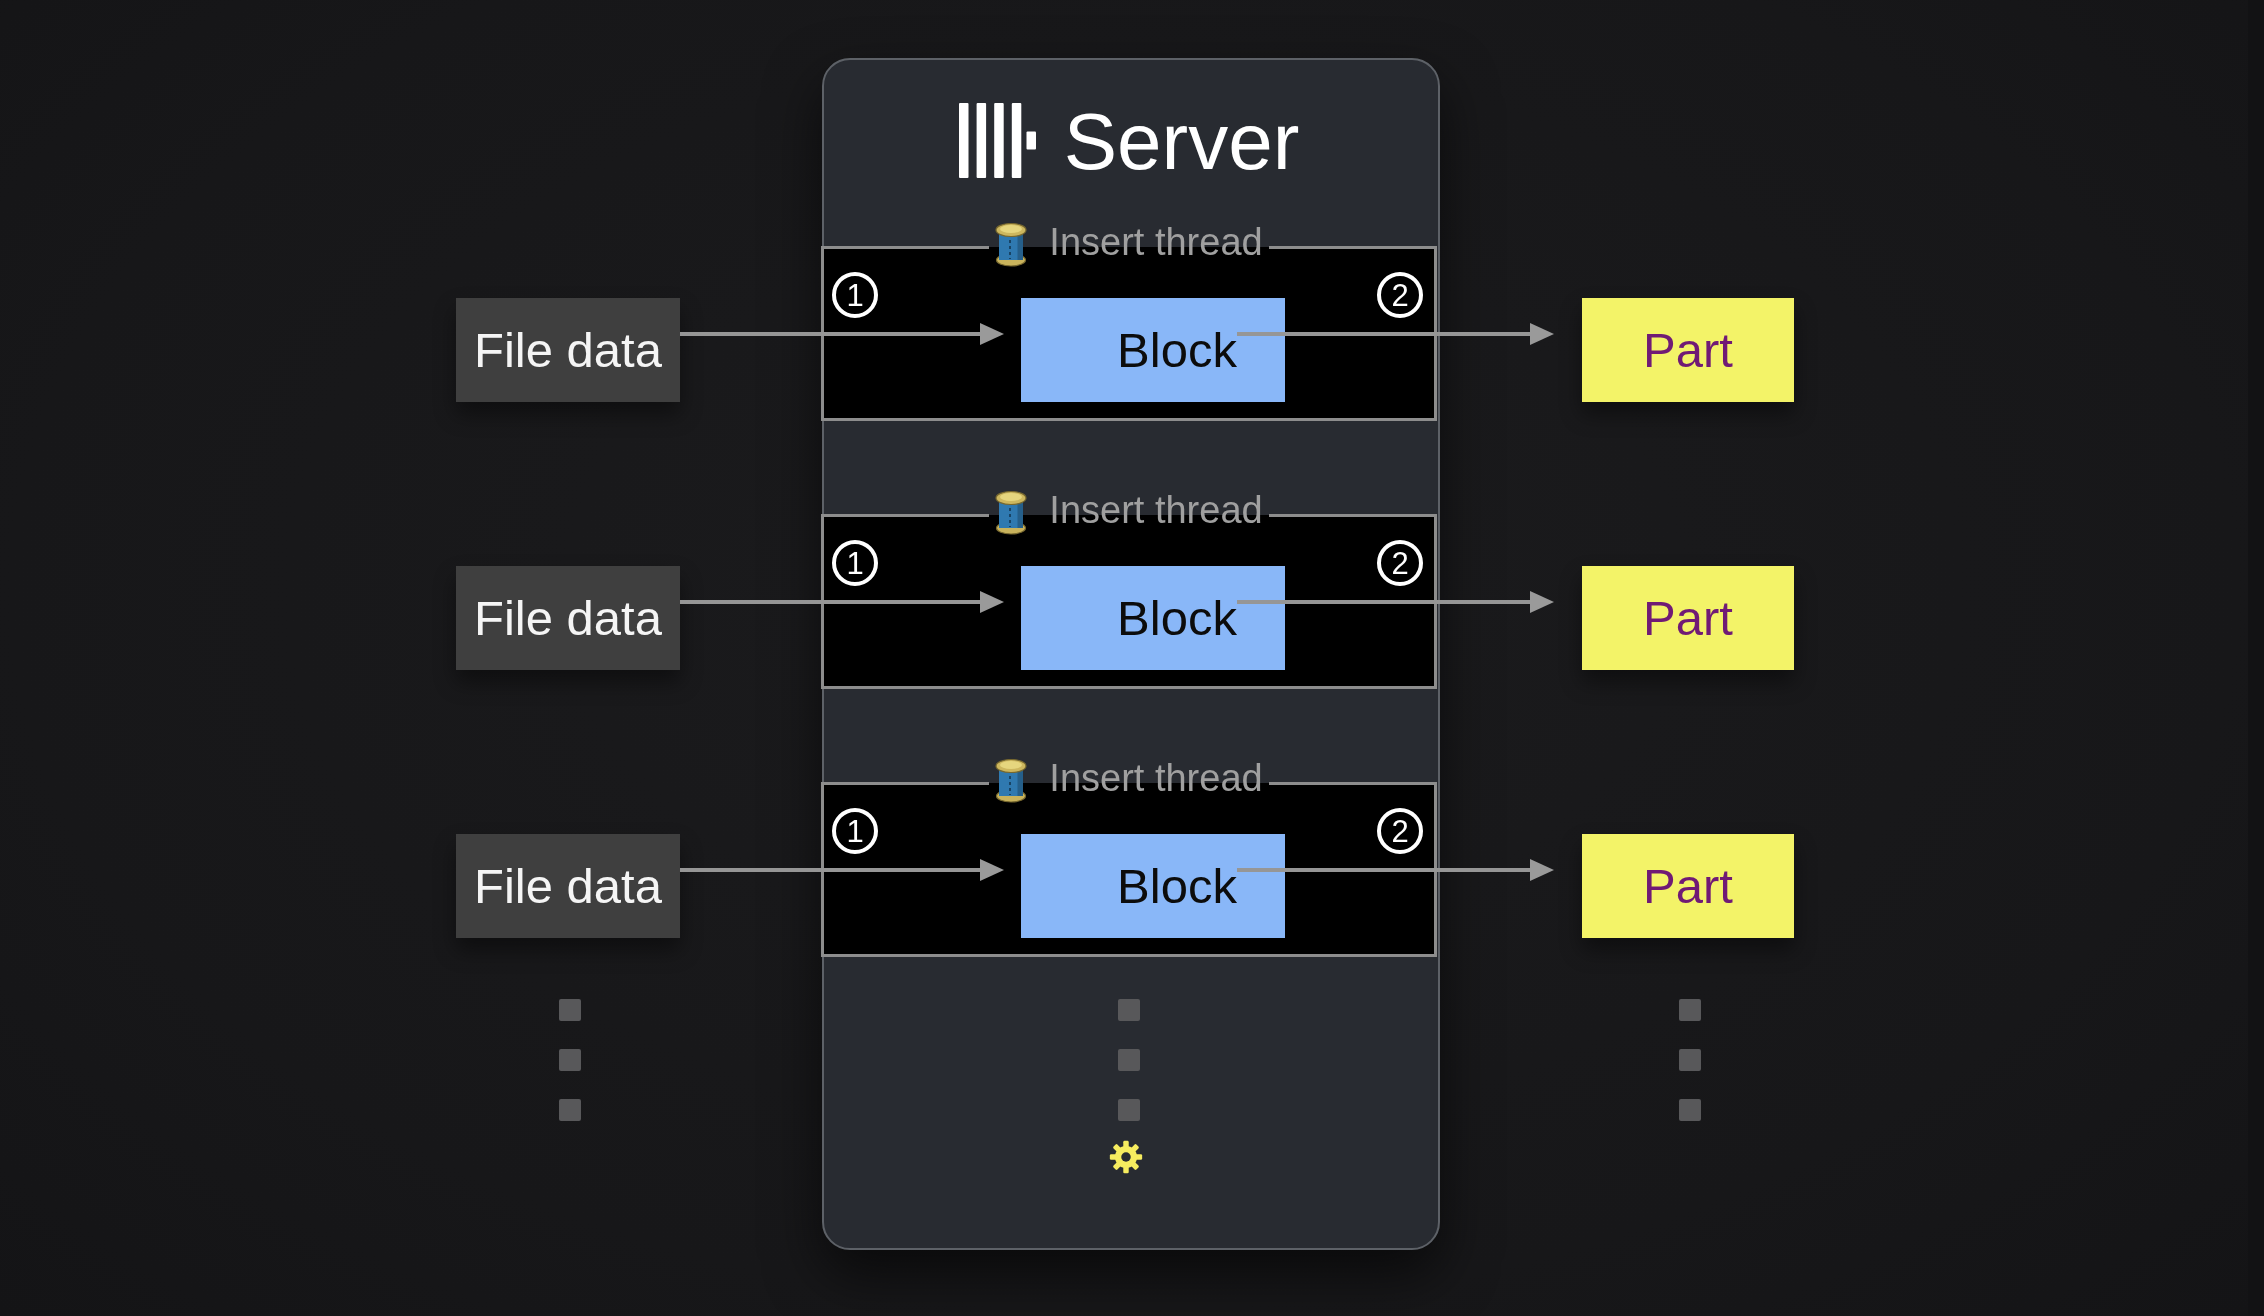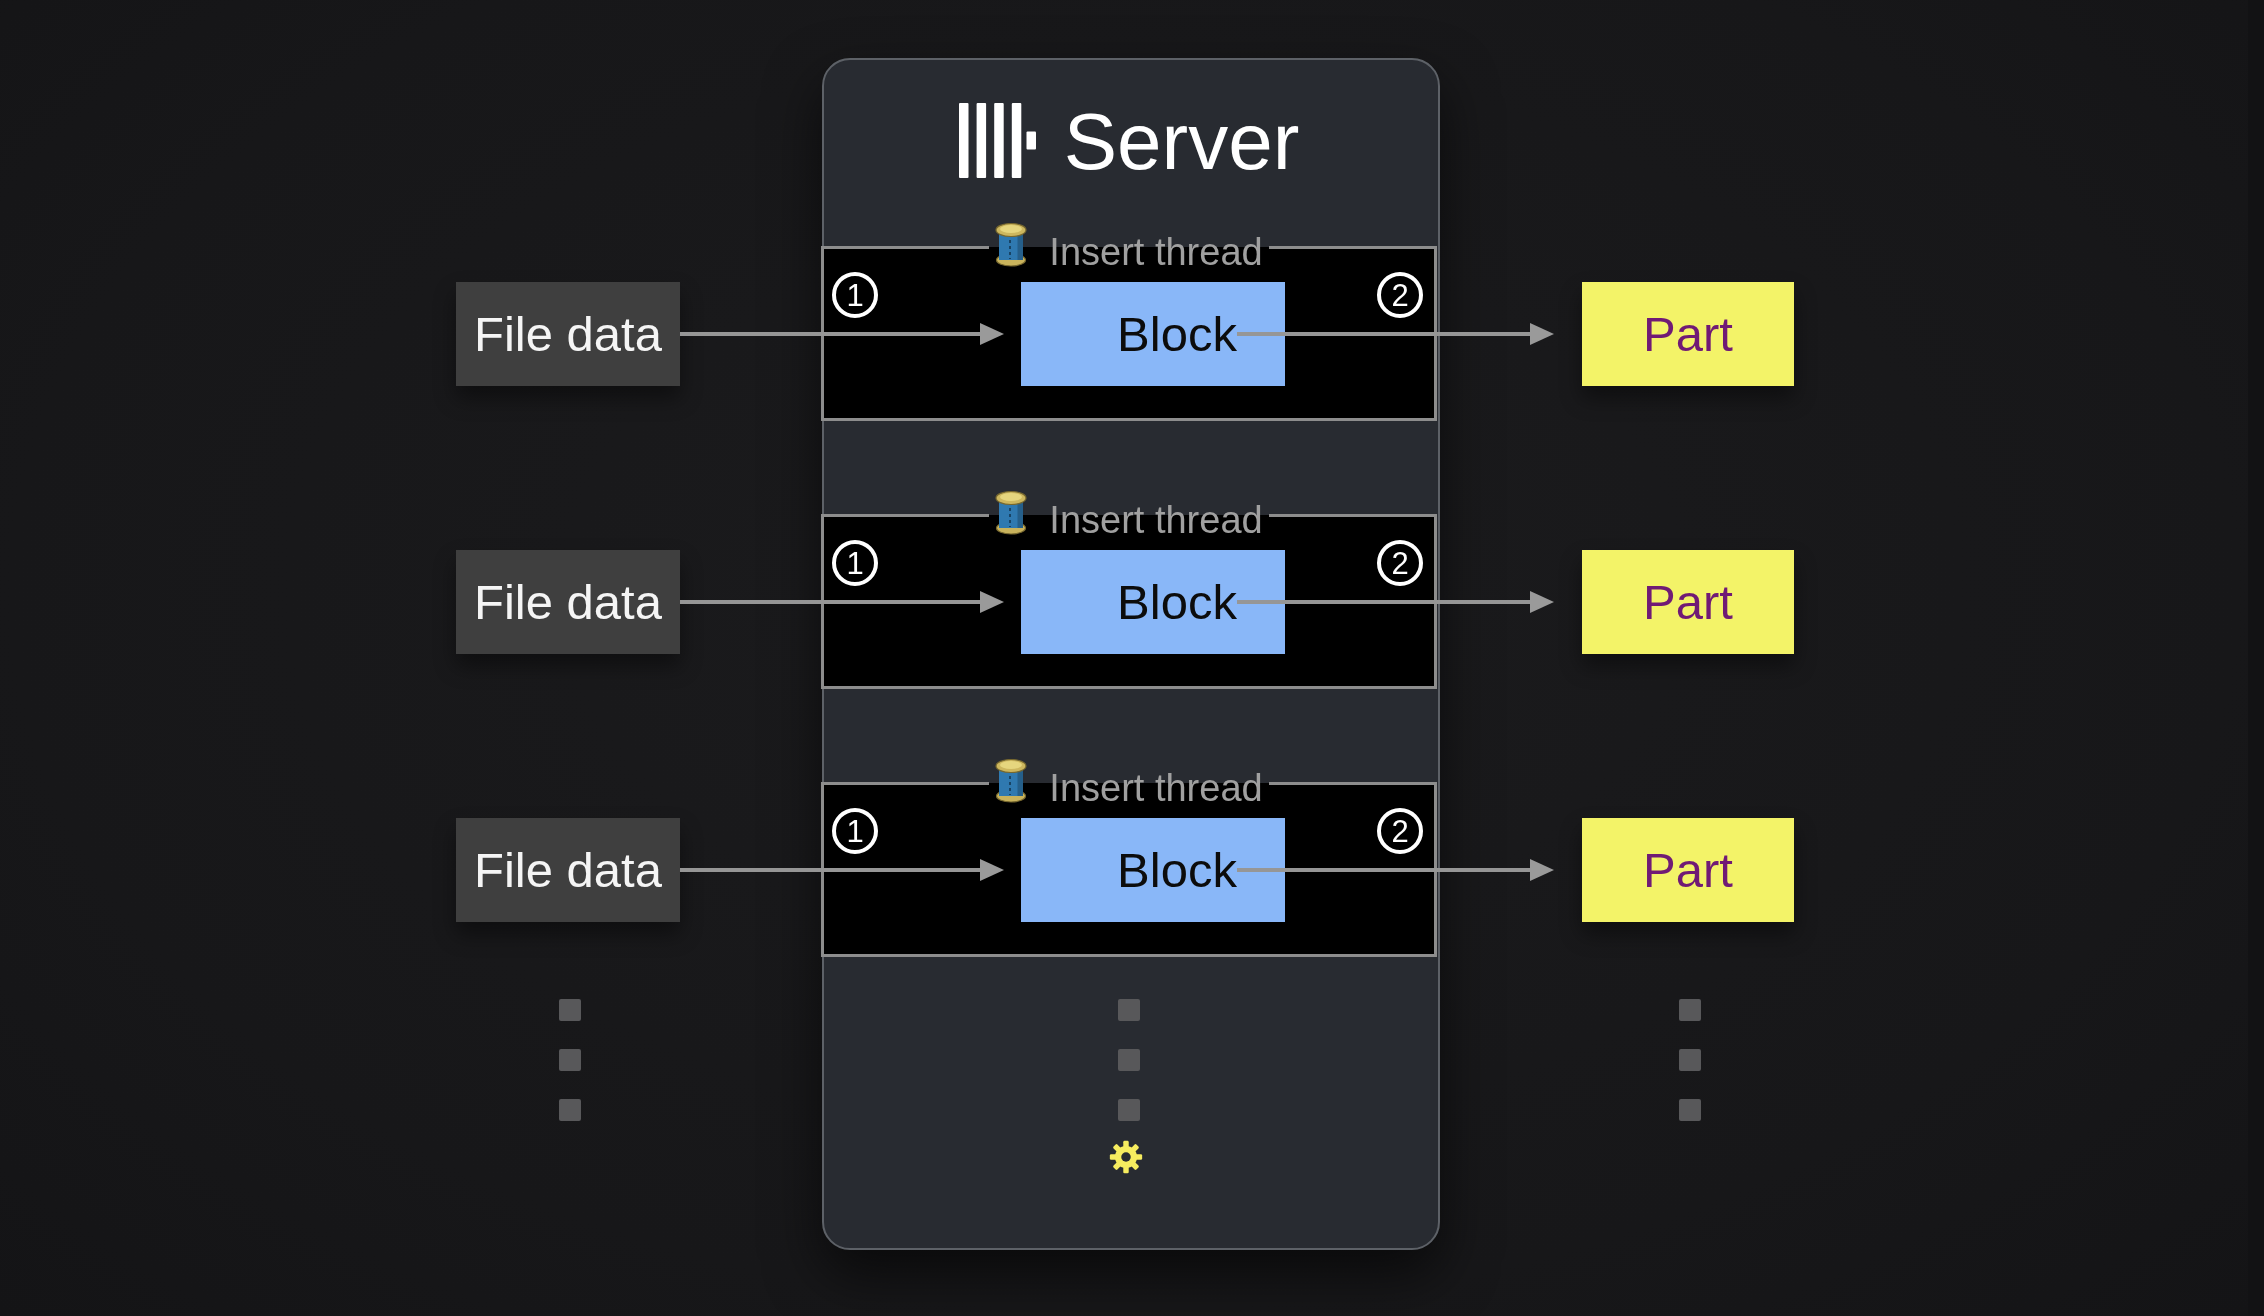--- a/index.html
+++ b/index.html
@@ -23,32 +23,32 @@
   .thread-box{
     position:absolute;left:821px;width:616px;height:174px;background:#000000;
     border:3px solid #8d8d8d;border-top:none;box-sizing:border-box;
   }
   .legend-row{
     position:absolute;left:821px;width:616px;height:44px;
     display:flex;align-items:center;
   }
   .legend-row .seg{flex:1;height:3px;background:#8d8d8d;}
   .legend{
-    display:flex;align-items:flex-end;gap:22px;padding:0 6px;
+    display:flex;align-items:flex-start;gap:22px;padding:0 6px;
   }
   .legend .legend-text{color:#a0a0a0;font-size:38px;line-height:1;white-space:nowrap;}
   .step-badge{
     position:absolute;width:46px;height:46px;border:4px solid #ffffff;border-radius:50%;
     color:#ffffff;font-size:31px;display:flex;align-items:center;justify-content:center;
     box-sizing:border-box;line-height:1;
   }
   
   .node{
     position:absolute;height:104px;display:flex;align-items:center;justify-content:center;
-    font-size:49px;line-height:1;box-shadow:0 12px 20px rgba(0,0,0,.42);
+    font-size:49px;line-height:1;box-shadow:0 12px 20px rgba(0,0,0,.42);margin-top:16px;
   }
   .node-input{left:456px;width:224px;background:#3f3f3f;color:#f5f5f5;}
   .node-block{left:1021px;width:216px;background:#89b7f8;color:#0c0c0c;box-shadow:none;padding-left:48px;}
   .node-output{left:1582px;width:212px;background:#f3f368;color:#701a75;}
   
   .arrow-line{position:absolute;height:4px;background:#969696;}
   .arrow-head{
     position:absolute;width:0;height:0;
     border-top:11px solid transparent;border-bottom:11px solid transparent;
     border-left:24px solid #9a9a9a;

